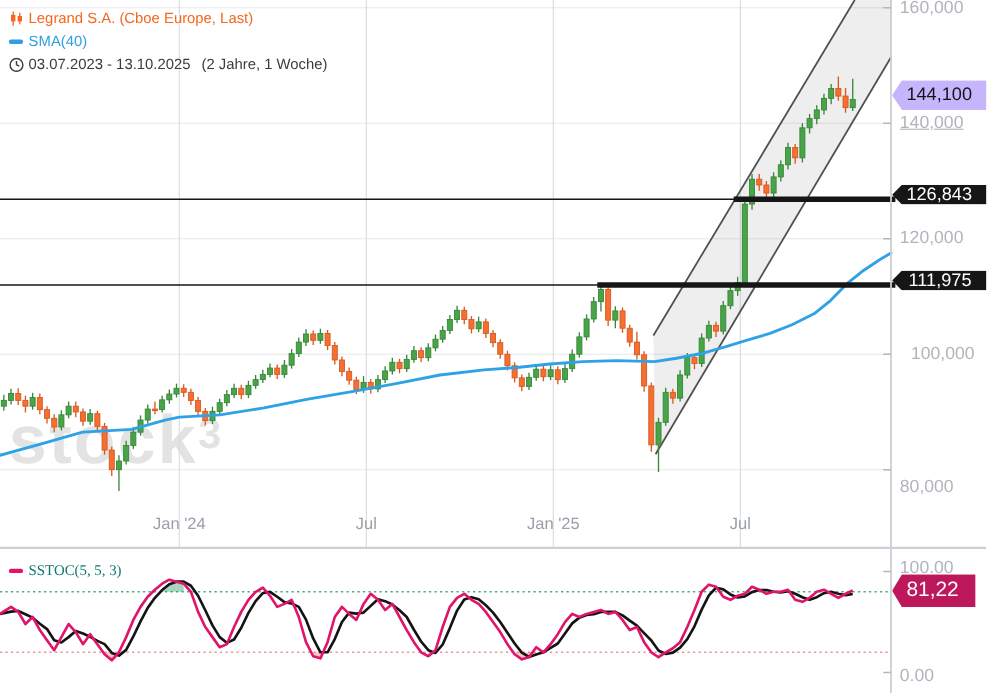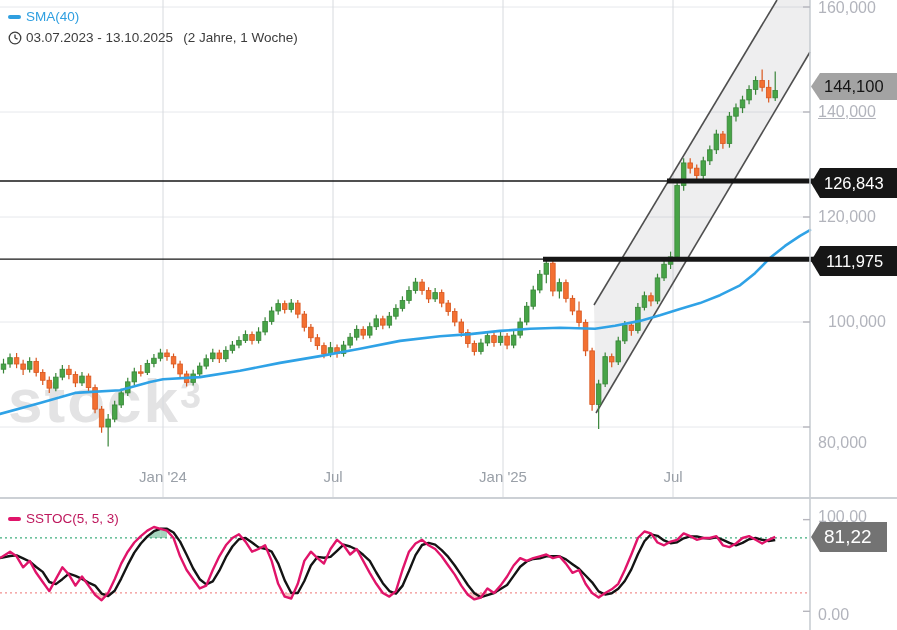--- a/index.html
+++ b/index.html
@@ -10,31 +10,31 @@
                font-weight:bold; font-size:62px; letter-spacing:2px; line-height:1; user-select:none; }
   .watermark .wm-sup { font-size:38px; vertical-align:14px; letter-spacing:0; }
   svg.canvas { position:absolute; left:0; top:0; z-index:1; }
   .overlay { position:absolute; z-index:2; }
   .legend { left:8px; top:6px; }
   .legend-row { display:flex; align-items:center; height:21px; font-size:13.5px; }
   .legend-row .ic { width:18px; display:flex; align-items:center; justify-content:flex-start; }
   .t-orange { color:#f4671d; }
   .t-blue { color:#2f9fe0; }
   .t-dark { color:#3c3c3c; }
-  .t-pink { color:#be185d; }
+  .t-pink { color:#0f766e;font-family:Liberation Serif, serif; }
   .range-note { margin-left:10px; }
   .dash-swatch { display:inline-block; width:13px; height:4px; border-radius:2px; }
   .axis-label { position:absolute; left:818px; width:78px; color:#b2b4bc; font-size:16px; z-index:2; }
   .date-label { position:absolute; top:468px; width:90px; text-align:center; color:#9aa0a8; font-size:15px; z-index:2; }
   .tag { position:absolute; left:811px; z-index:3; display:flex; align-items:center;
          padding-left:13px; clip-path:polygon(0 50%, 9px 0, 100% 0, 100% 100%, 9px 100%); }
-  .tag-last   { top:73px;  width:86px; height:27px; background:#a3a3a3; color:#141414; font-size:16.5px; }
-  .tag-level  { background:#161616; color:#ffffff; font-size:16.5px; width:86px; height:30px; }
+  .tag-last   { top:73px;  width:86px; height:27px; background:#c4b5fd; color:#141414; font-size:16.5px; }
+  .tag-level  { background:#161616; color:#ffffff; font-size:16.5px; width:86px; height:18px; }
   .tag-l1 { top:168px; } .tag-l2 { top:246px;padding-left:15px; }
-  .tag-stoch  { top:522px; width:76px; height:30px; background:#737373; color:#fff; font-size:19px; }
+  .tag-stoch  { top:522px; width:76px; height:30px; background:#be185d; color:#fff; font-size:19px; }
   .stoch-legend { left:8px; top:508px; }
 </style>
 </head>
 <body>
 
 <div class="chart-root">
 
   <div class="watermark"><span>stock</span><span class="wm-sup">3</span></div>
 
   <svg id="chart-svg" class="canvas" width="897" height="630">
@@ -338,20 +338,31 @@
         <line x1="803" y1="322" x2="810" y2="322" stroke="#b6b6bd" stroke-width="1.4"></line>
         <line x1="803" y1="427" x2="810" y2="427" stroke="#b6b6bd" stroke-width="1.4"></line>
         <line x1="803" y1="519.63" x2="810" y2="519.63" stroke="#b6b6bd" stroke-width="1.4"></line>
         <line x1="803" y1="611.3" x2="810" y2="611.3" stroke="#b6b6bd" stroke-width="1.4"></line>
       </g>
     </svg>
 
   <div class="overlay legend">
     <div class="legend-row">
       <span class="ic">
+        <svg width="14" height="14" viewBox="0 0 14 14">
+          <line x1="4" y1="0.5" x2="4" y2="13.5" stroke="#f4671d" stroke-width="1.2"></line>
+          <rect x="2" y="3.5" width="4" height="6" fill="#f4671d"></rect>
+          <line x1="10" y1="1.5" x2="10" y2="12" stroke="#f4671d" stroke-width="1.2"></line>
+          <rect x="8" y="4.5" width="4" height="5" fill="#f4671d"></rect>
+        </svg>
+      </span>
+      <span class="t-orange">Legrand S.A. (Cboe Europe, Last)</span>
+    </div>
+    <div class="legend-row">
+      <span class="ic">
           <span class="dash-swatch" style="background:#2f9fe0;"></span>
         </span>
       <span class="t-blue">SMA(40)</span>
     </div>
     <div class="legend-row">
       <span class="ic">
         <svg width="14" height="14" viewBox="0 0 14 14">
           <circle cx="7" cy="7" r="5.8" fill="none" stroke="#3c3c3c" stroke-width="1.3"></circle>
           <line x1="7" y1="7" x2="7" y2="3.4" stroke="#3c3c3c" stroke-width="1.3"></line>
           <line x1="7" y1="7" x2="9.6" y2="8.2" stroke="#3c3c3c" stroke-width="1.3"></line>

